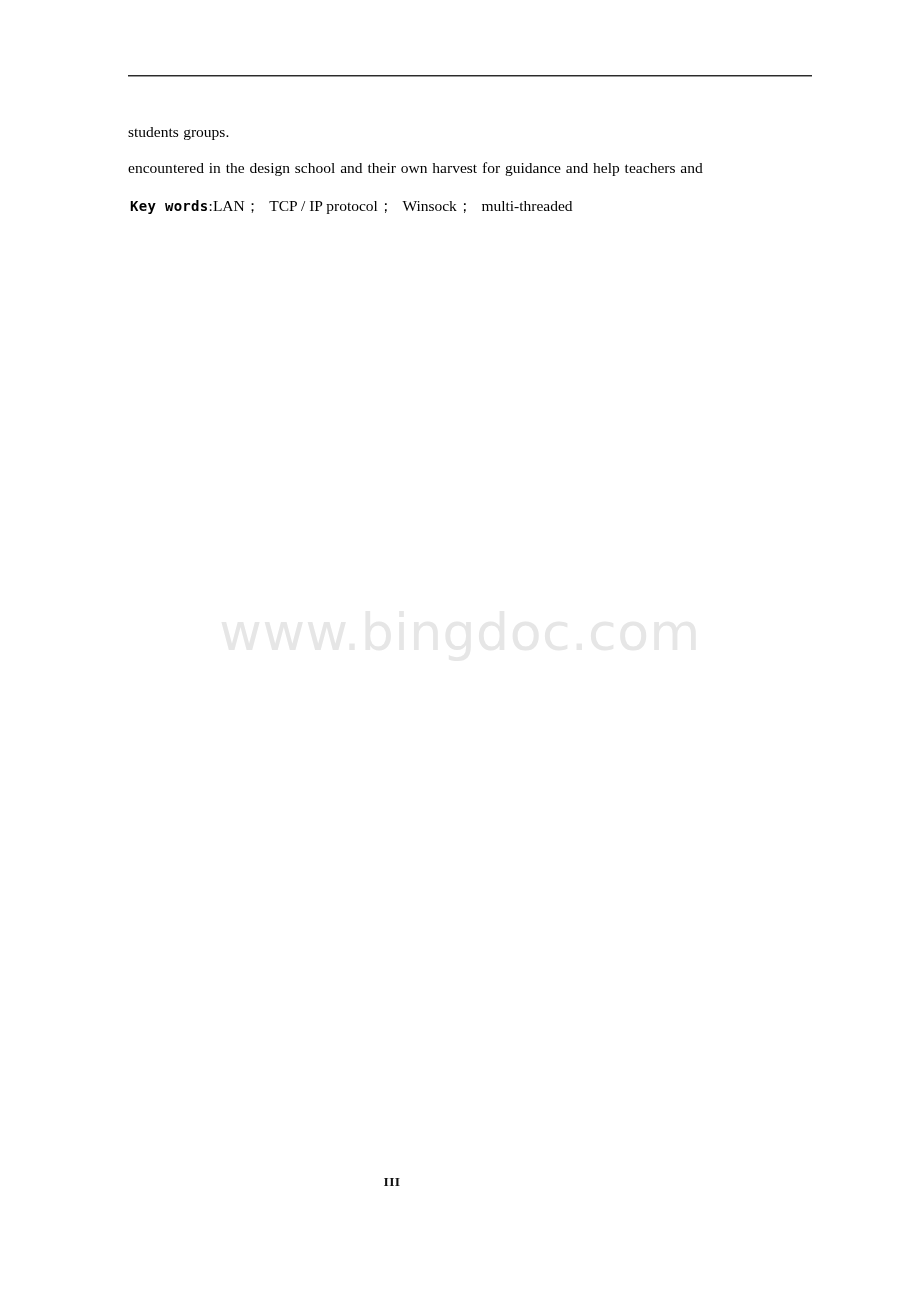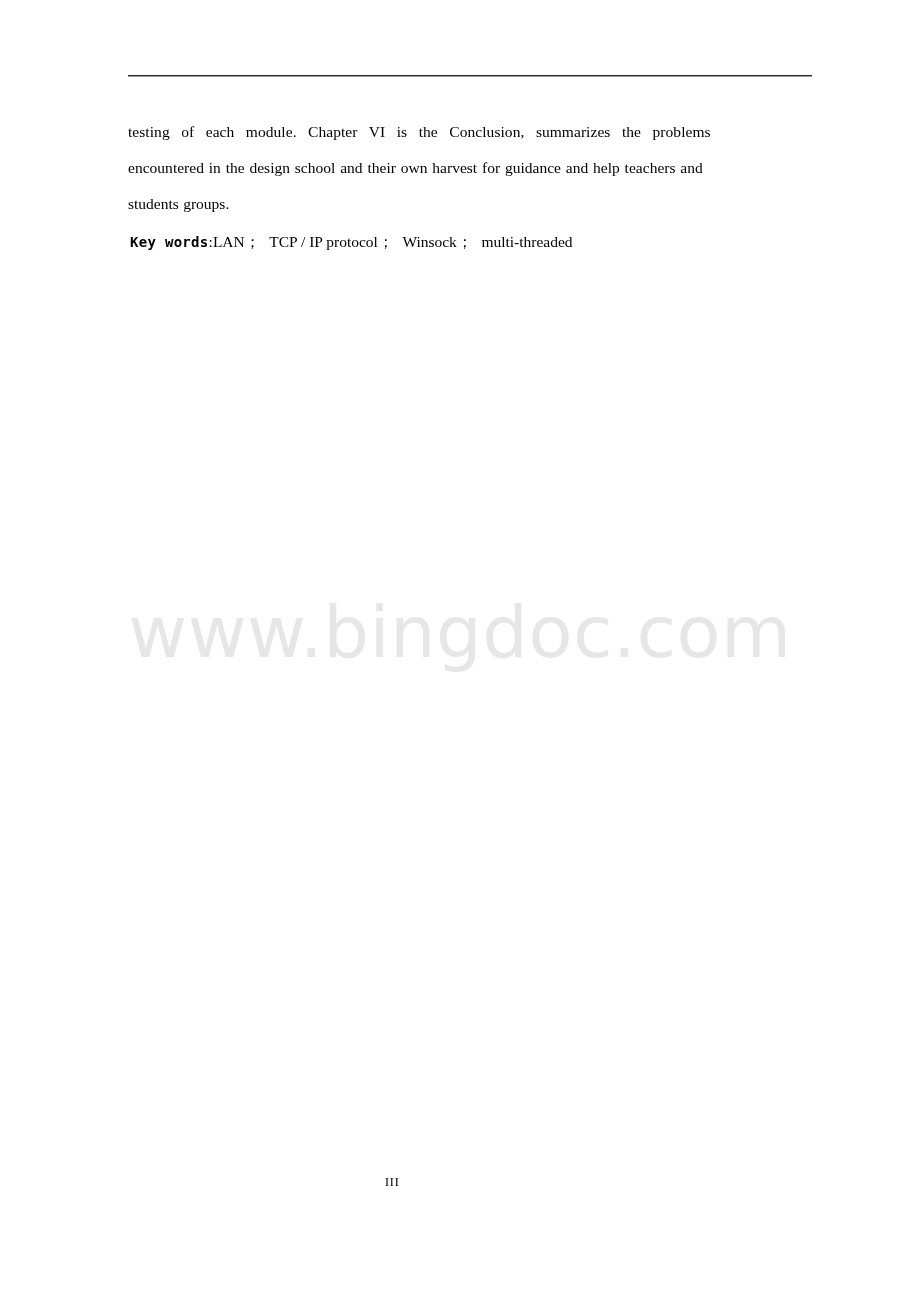--- a/index.html
+++ b/index.html
@@ -115,35 +115,36 @@
   }
 
   
   .watermark {
     position: absolute;
     left: 0;
     top: 598px;
     width: 920px;
     text-align: center;
     font-family: "DejaVu Sans", "Liberation Sans", sans-serif;
-    font-size: 72px;
+    font-size: 52px;
     line-height: 68px;
     letter-spacing: 0.5px;
     color: #e6e6e6;
     user-select: none;
     white-space: nowrap;
   }
 
   
   .footer {
     position: absolute;
     left: 0;
     top: 1172px;
     width: 784px;
     text-align: center;
+    font-weight: bold;
   }
 
   .page-number {
     font-size: 13.5px;
     line-height: 18px;
     letter-spacing: 0.4px;
     color: #111111;
   }
 </style>
 </head>
@@ -151,23 +152,22 @@
 
 <div class="page">
 
   <div class="header-zone">
     <div class="header-rule"></div>
   </div>
 
   <div class="content">
 
     <p class="body-par">
-      <span class="tline stretch-1">testing of each module. Chapter VI is the Conclusion, summarizes the problems</span>
+      <span class="tline stretch-3">students groups.</span>
       <span class="tline stretch-2">encountered in the design school and their own harvest for guidance and help teachers and</span>
-      <span class="tline stretch-3">students groups.</span>
     </p>
 
     <p class="keywords-line">
       <span class="kw-label">Key words</span><span class="kw-colon">:</span><span class="kw-term">LAN</span><span class="kw-sep">；</span><span class="kw-term">TCP / IP protocol</span><span class="kw-sep">；</span><span class="kw-term">Winsock</span><span class="kw-sep">；</span><span class="kw-term">multi-threaded</span>
     </p>
 
   </div>
 
   <div class="watermark">www.bingdoc.com</div>
 

